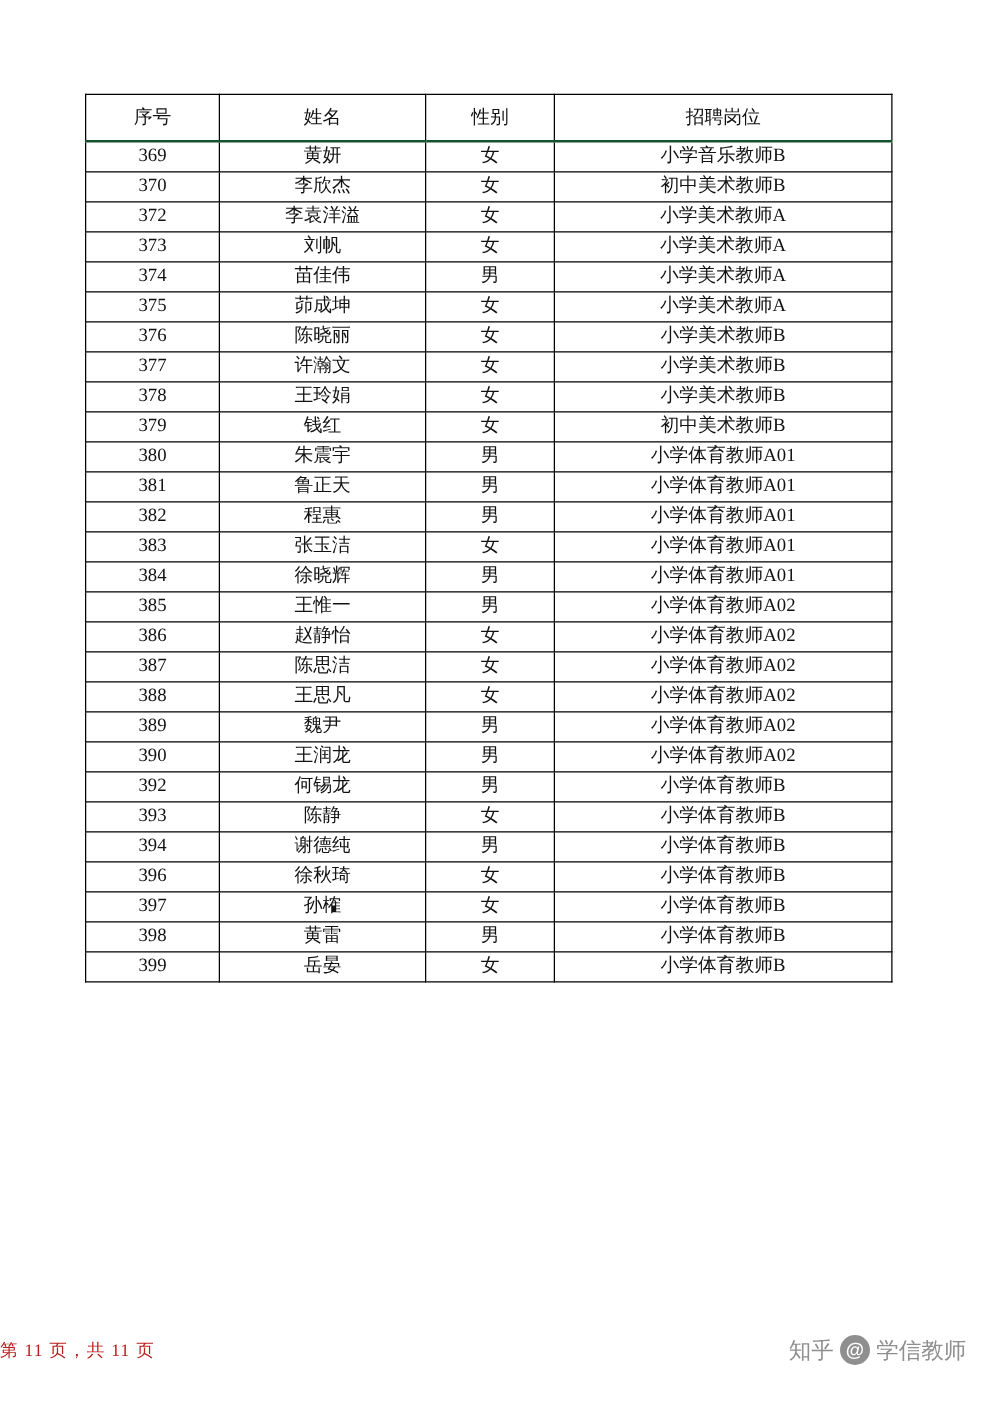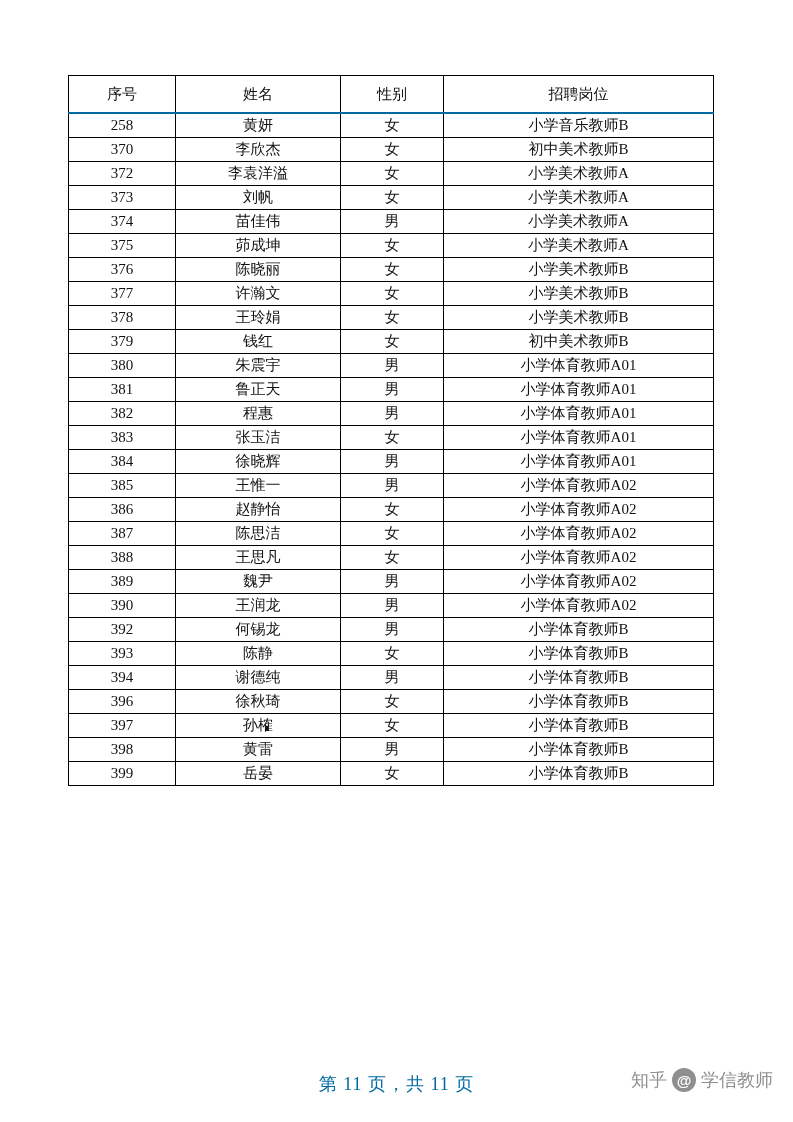--- a/index.html
+++ b/index.html
@@ -36,35 +36,35 @@
     padding: 0 4px;
     height: 23px;
     line-height: 23px;
     overflow: hidden;
     white-space: nowrap;
   }
   table.roster th {
     height: 36px;
     line-height: 36px;
     font-weight: normal;
-    border-bottom: 2px solid #0369a1;
+    border-bottom: 2px solid #14532d;
   }
   col.c-serial   { width: 107px; }
   col.c-name     { width: 165px; }
   col.c-gender   { width: 103px; }
   col.c-position { width: 270px; }
 
   .footer {
     position: absolute;
     left: 0;
     width: 100%;
     top: 1072px;
-    text-align: center;
-    font-size: 18px;
-    color: #0369a1;
+    text-align: left;
+    font-size: 14px;
+    color: #b91c1c;
     letter-spacing: 1px;
   }
   .watermark {
     position: absolute;
     right: 20px;
     top: 1068px;
     display: flex;
     align-items: flex-end;
     gap: 5px;
     color: #8f8f8f;
@@ -101,21 +101,21 @@
       <thead>
         <tr>
           <th>序号</th>
           <th>姓名</th>
           <th>性别</th>
           <th>招聘岗位</th>
         </tr>
       </thead>
       <tbody id="table-body">
           <tr>
-            <td>258</td>
+            <td>369</td>
             <td>黄妍</td>
             <td>女</td>
             <td>小学音乐教师B</td>
           </tr>
           <tr>
             <td>370</td>
             <td>李欣杰</td>
             <td>女</td>
             <td>初中美术教师B</td>
           </tr>

